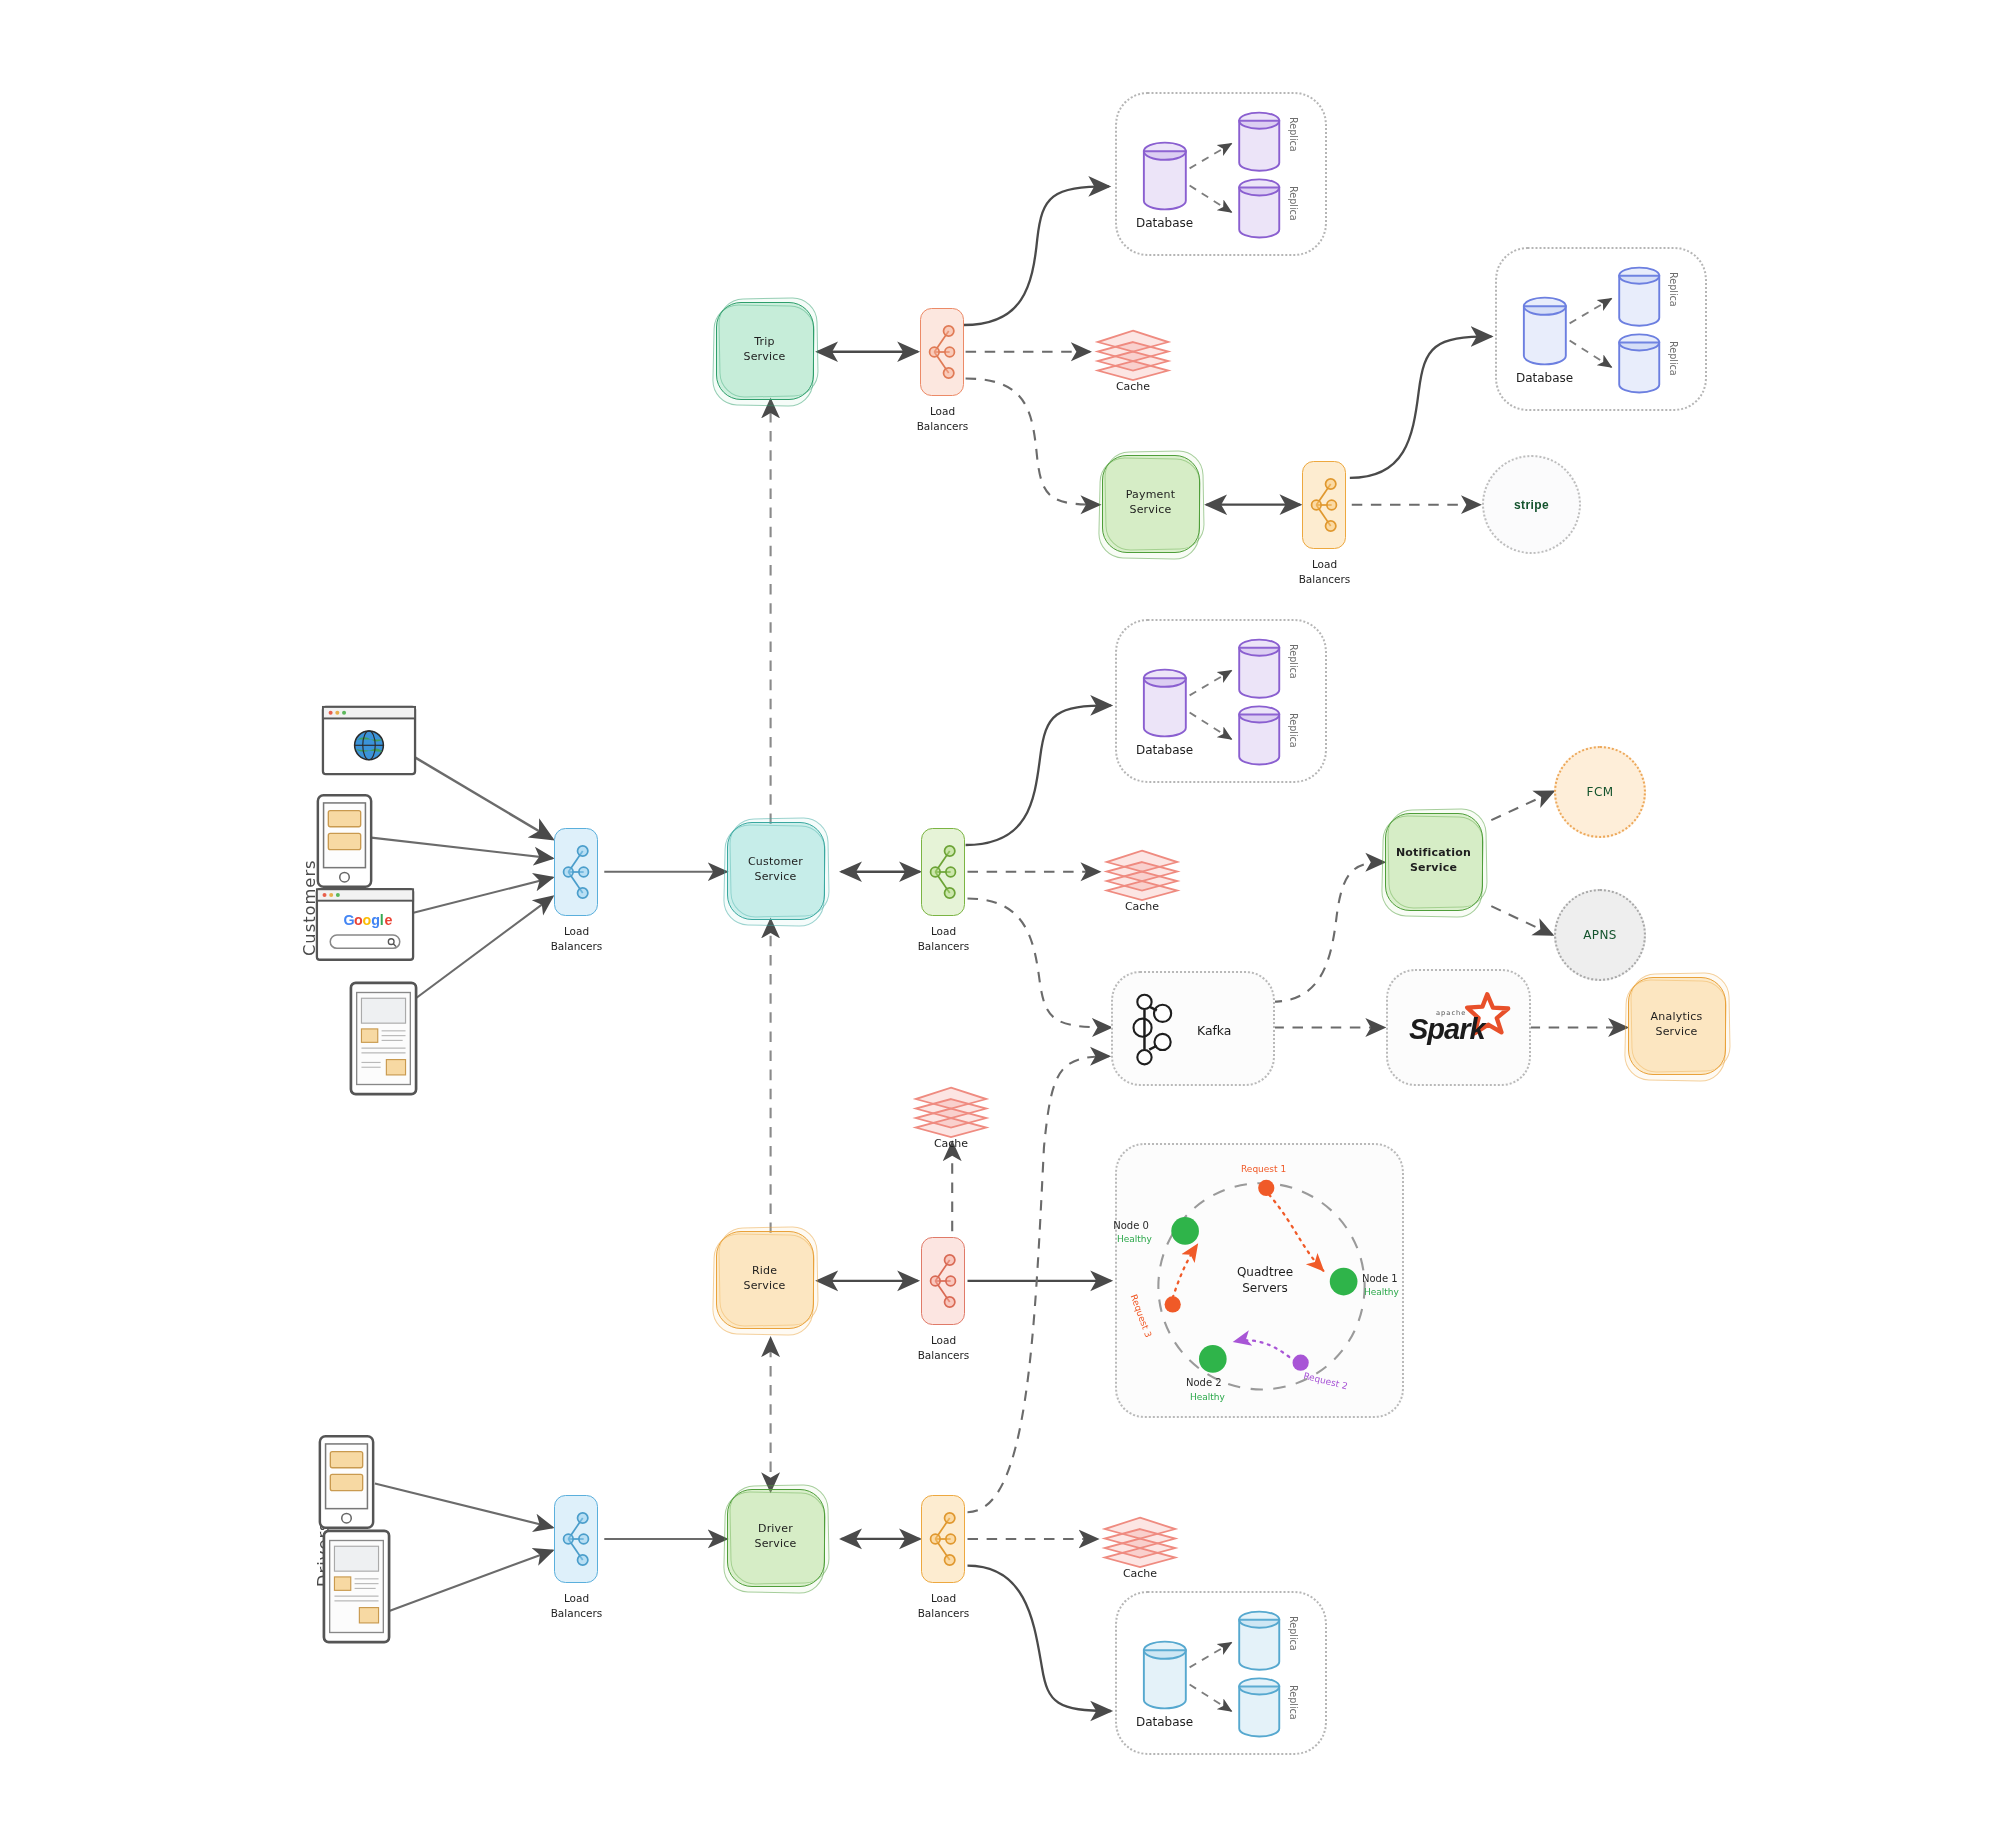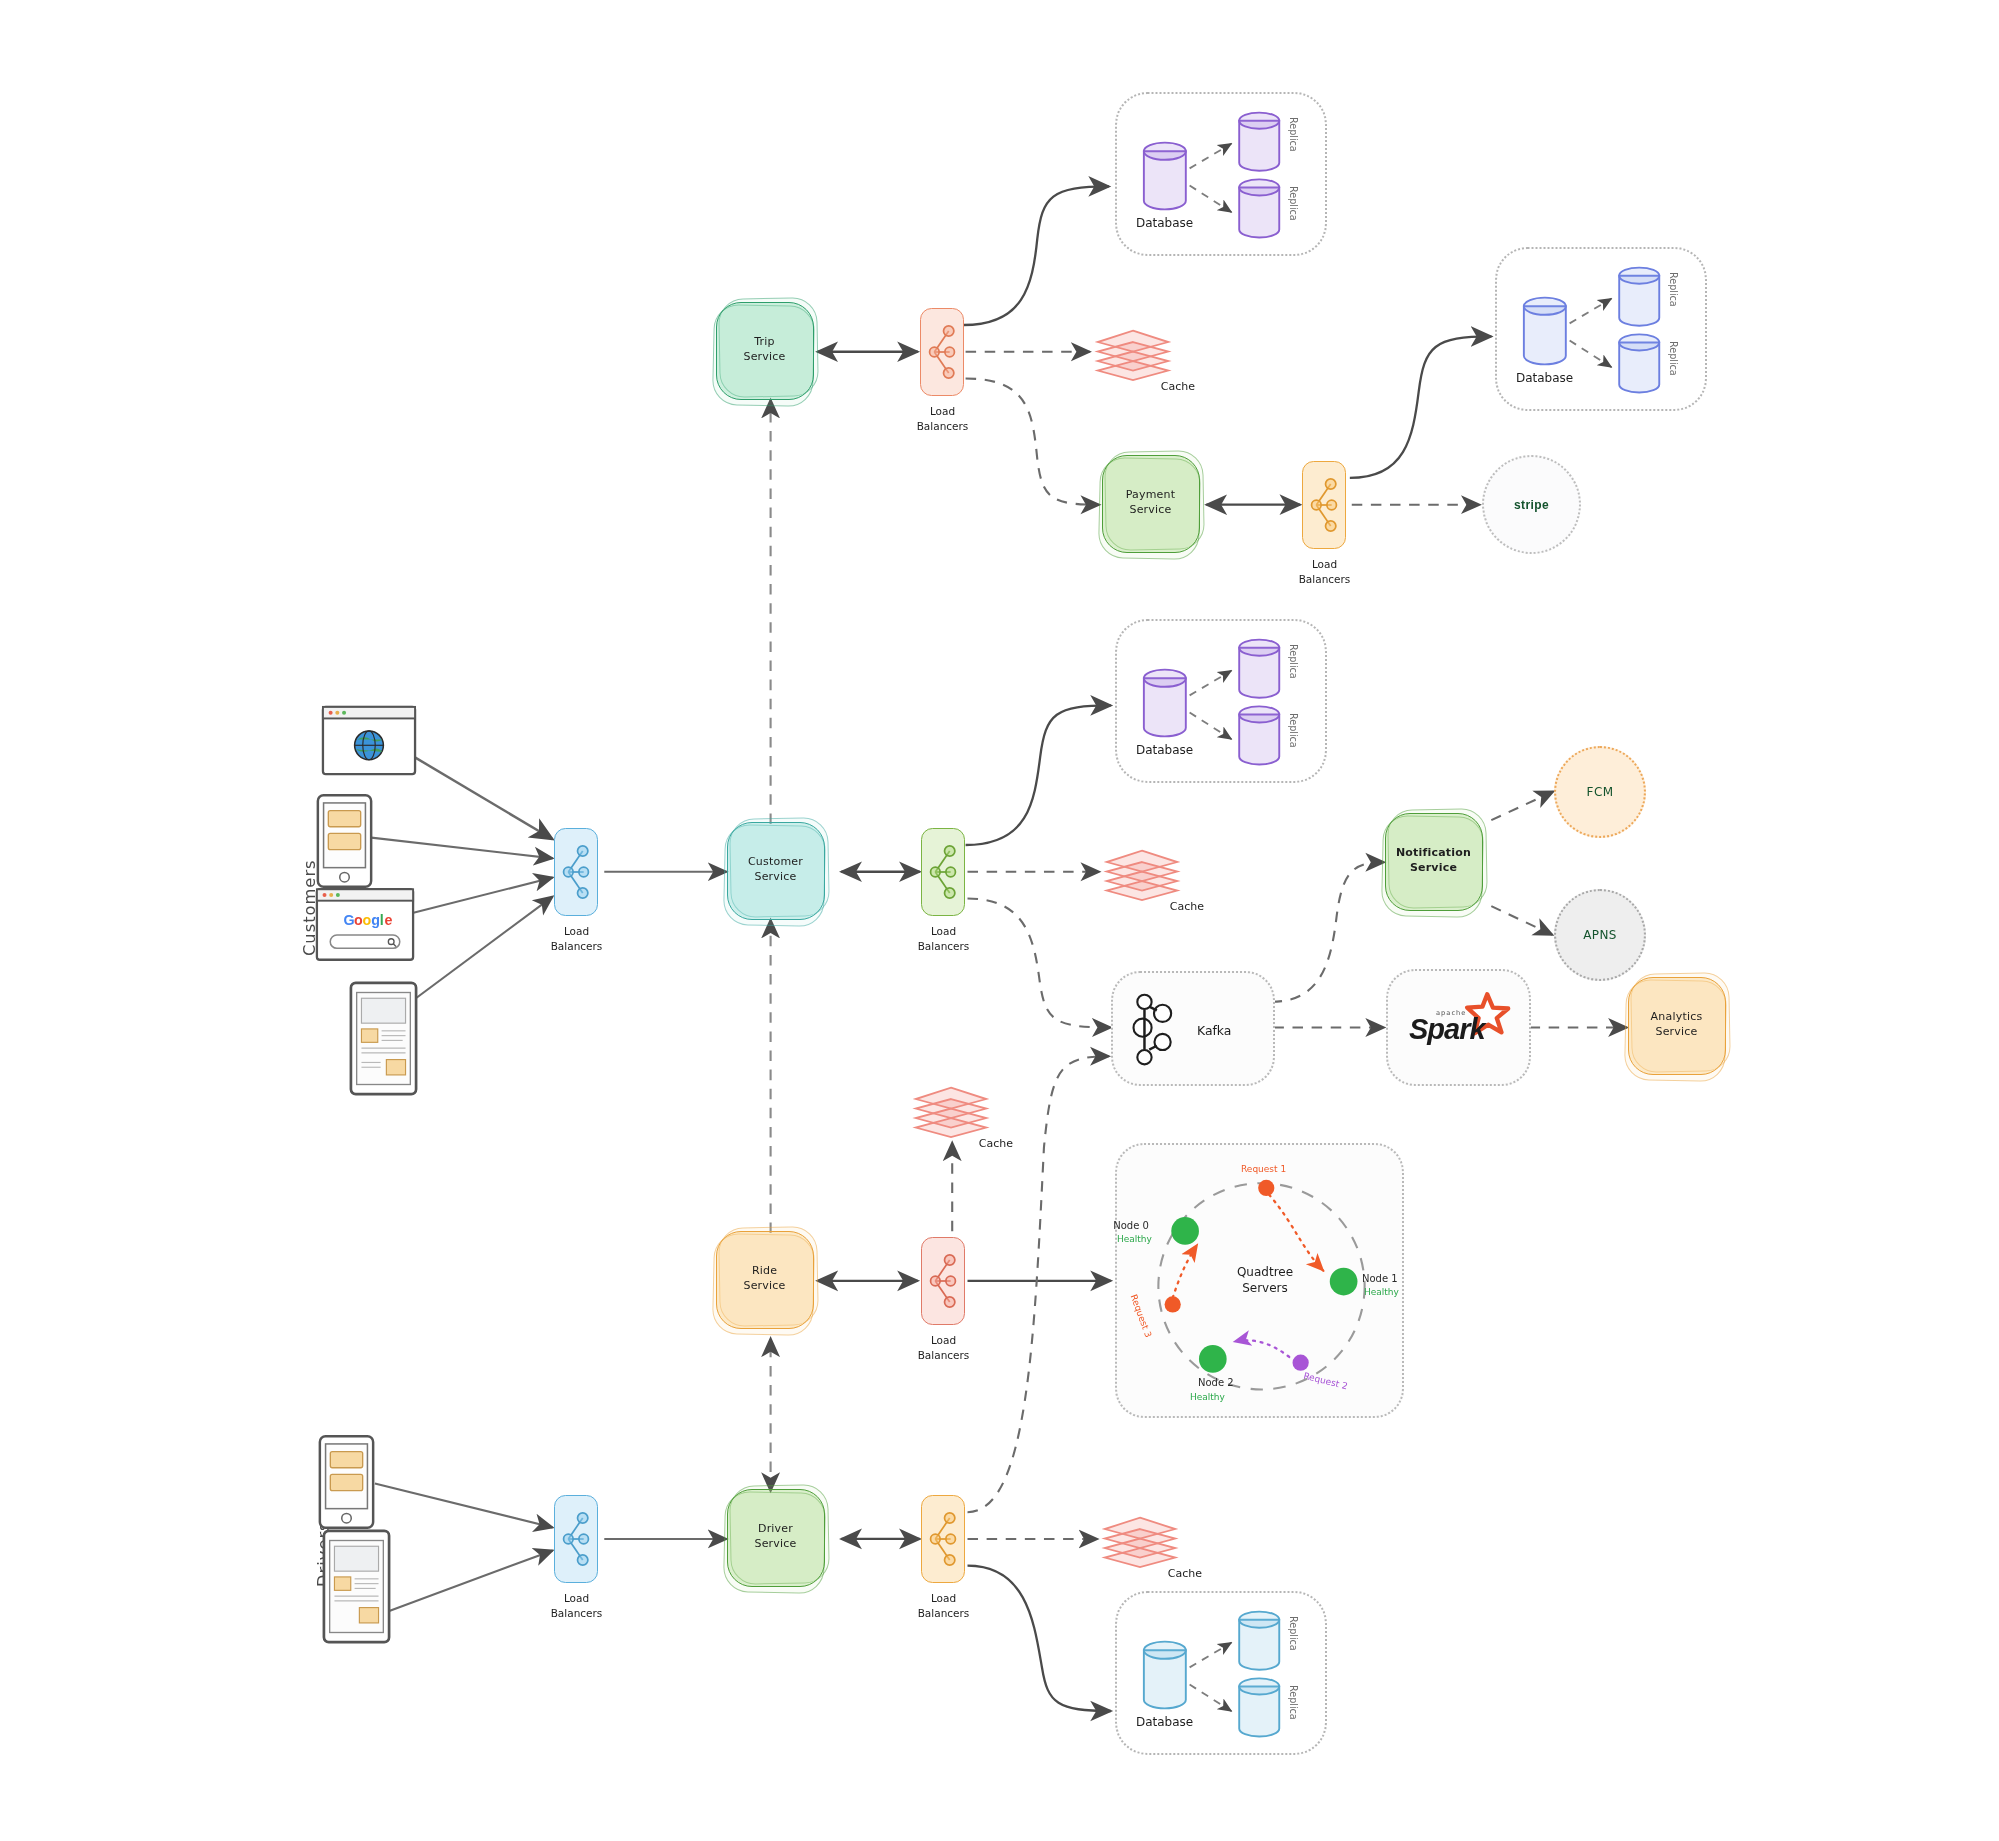--- a/index.html
+++ b/index.html
@@ -28,21 +28,21 @@
   
   .lb{ position:absolute; width:44px; height:88px; }
   .lb .box{ position:absolute; inset:0; border-radius:11.5px; border:1.8px solid; }
   .lb .cap{
     position:absolute; left:-36px; top:96px; width:117px; text-align:center;
     font-size:10.5px; line-height:1.4; color:#1e1e1e;
   }
 
   
   .cache{ position:absolute; width:82px; height:67px; }
-  .cache .cap{ position:absolute; left:-21px; top:57px; width:124px; text-align:right; font-size:11px; color:#1e1e1e; }
+  .cache .cap{ position:absolute; left:-21px; top:57px; width:124px; text-align:center; font-size:11px; color:#1e1e1e; }
 
   
   .dbgroup{ position:absolute; border:2.1px dotted #b5b5b5; border-radius:32.5px; background:#fff; }
   .rep{ position:absolute; font-size:9.6px; color:#6e6e6e; transform:rotate(90deg); transform-origin:0 0; white-space:nowrap; }
 
   
   .dotcirc{ position:absolute; border-radius:50%; display:flex; align-items:center; justify-content:center; }
   .dotcirc .t{ font-size:12px; color:#14532d; letter-spacing:0.4px; }
 
   
@@ -618,21 +618,21 @@
     </svg>
 
     <div class="qtitle" style="left:105px; top:119px; width:86px;">Quadtree<br>Servers</div>
 
     <div class="nodename" style="left:-3.8px; top:75px;">Node 0</div>
     <div class="nodestat" style="left:0px; top:89px;">Healthy</div>
 
     <div class="nodename" style="left:245px; top:128px;">Node 1</div>
     <div class="nodestat" style="left:247px; top:142px;">Healthy</div>
 
-    <div class="nodename" style="left:69px; top:232px;margin-left:12px;">Node 2</div>
+    <div class="nodename" style="left:69px; top:232px;">Node 2</div>
     <div class="nodestat" style="left:73px; top:247px;">Healthy</div>
 
     <div class="reqlbl" style="left:124px; top:19px; color:#f05a28;">Request 1</div>
     <div class="reqlbl" style="left:186px; top:231px; color:#a855d6; transform:rotate(14deg);">Request 2</div>
     <div class="reqlbl" style="left:21px; top:148px; color:#f05a28; transform:rotate(70deg); transform-origin:0 0;">Request 3</div>
   </div>
 
 </div>
 
 

